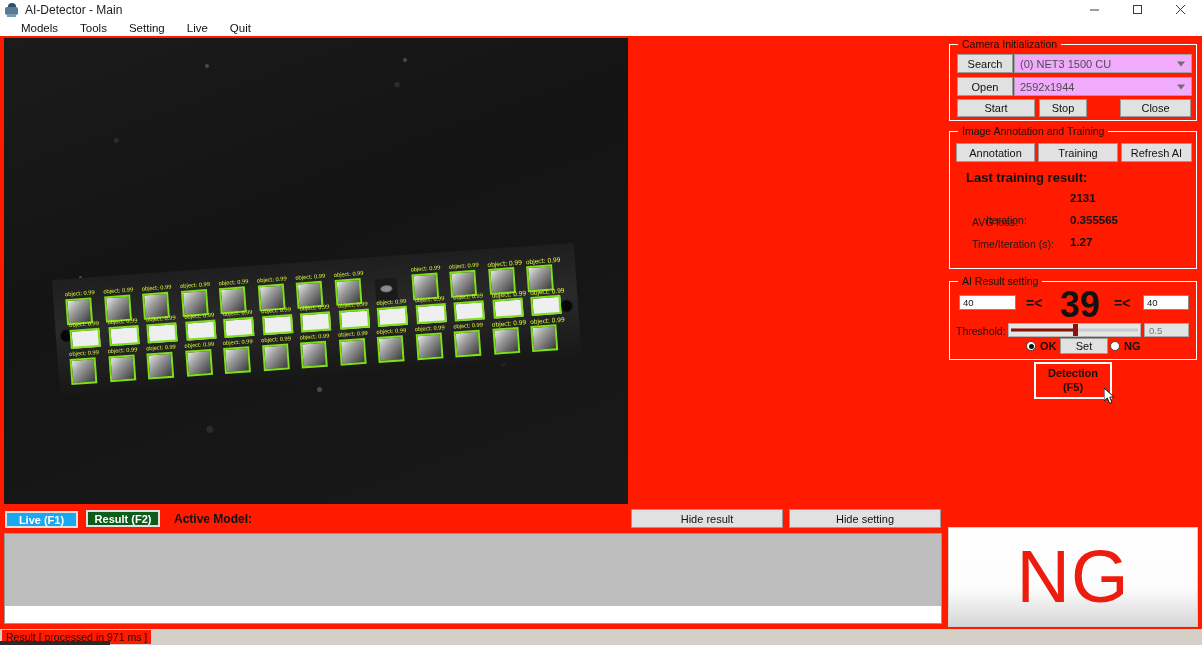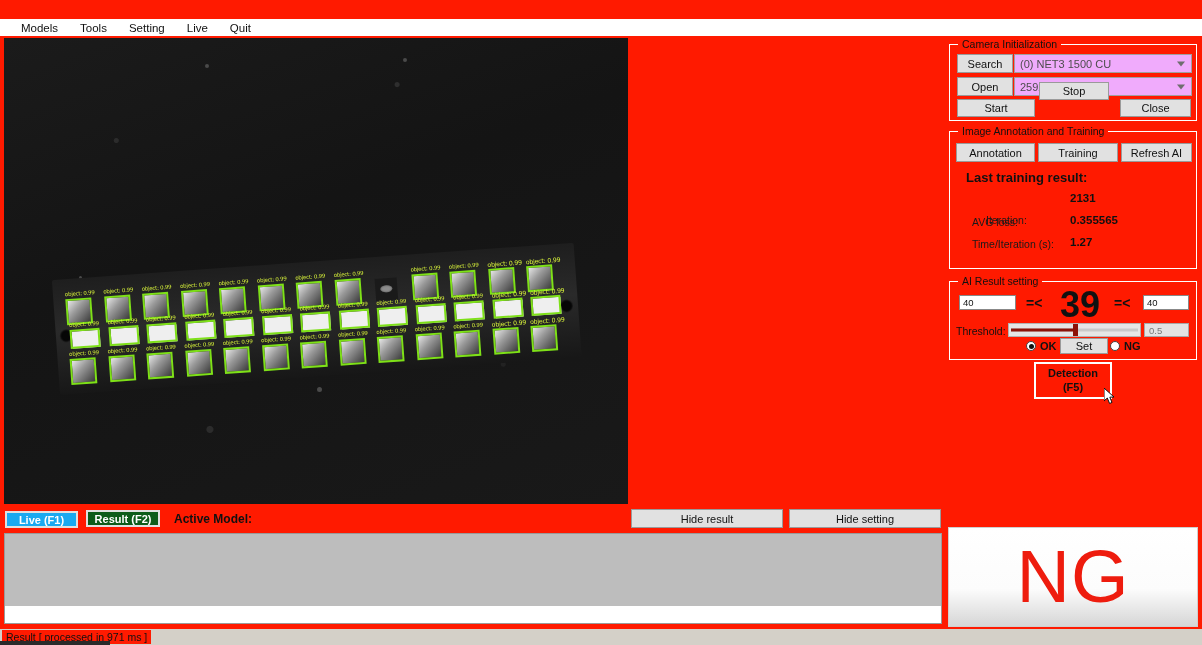--- a/index.html
+++ b/index.html
@@ -280,20 +280,46 @@
   .sb-corner {
     position: absolute; left: 0; top: 641px; width: 110px; height: 4px;
     background: #2a2a2a;
   }
 </style>
 </head>
 <body>
 
 <div id="app">
 
+  <div class="titlebar">
+    <div class="title-icon">
+      <div class="cam-lens"></div>
+        <div class="cam-body"></div>
+        <div class="cam-base"></div>
+    </div>
+    <span class="title-text">AI-Detector - Main</span>
+    <div class="win-controls">
+      <div class="win-btn">
+        <svg width="11" height="11" viewBox="0 0 11 11">
+            <line x1="1" y1="6" x2="10" y2="6" stroke="#3a3a3a" stroke-width="1"></line>
+          </svg>
+      </div>
+      <div class="win-btn">
+        <svg width="11" height="11" viewBox="0 0 11 11">
+            <rect x="1.5" y="1.5" width="8" height="8" fill="none" stroke="#3a3a3a" stroke-width="1"></rect>
+          </svg>
+      </div>
+      <div class="win-btn">
+        <svg width="11" height="11" viewBox="0 0 11 11">
+            <line x1="1" y1="1" x2="10" y2="10" stroke="#3a3a3a" stroke-width="1"></line>
+            <line x1="10" y1="1" x2="1" y2="10" stroke="#3a3a3a" stroke-width="1"></line>
+          </svg>
+      </div>
+    </div>
+  </div>
 
   <div class="menubar">
     <div class="menu-item">Models</div>
     <div class="menu-item">Tools</div>
     <div class="menu-item">Setting</div>
     <div class="menu-item">Live</div>
     <div class="menu-item">Quit</div>
   </div>
 
   <div class="image-area">
@@ -434,21 +460,21 @@
   <div class="combo" style="position:absolute;left:1014px;top:54px;width:178px;height:19px;">
     <span>(0) NET3 1500 CU</span>
     <span class="arrow"></span>
   </div>
   <div class="btn" style="position:absolute;left:957px;top:77px;width:56px;height:19px;">Open</div>
   <div class="combo" style="position:absolute;left:1014px;top:77px;width:178px;height:19px;">
     <span>2592x1944</span>
     <span class="arrow"></span>
   </div>
   <div class="btn" style="position:absolute;left:957px;top:99px;width:78px;height:18px;">Start</div>
-  <div class="btn" style="position:absolute;left:1039px;top:82px;width:70px;height:18px;">Stop</div>
+  <div class="btn" style="position:absolute;left:1039px;top:99px;width:48px;height:18px;">Stop</div>
   <div class="btn" style="position:absolute;left:1120px;top:99px;width:71px;height:18px;">Close</div>
 
   <div class="group grp-train">
     <span class="group-title">Image Annotation and Training</span>
     <div class="btn" style="position:absolute;left:6px;top:11px;width:79px;height:19px;">Annotation</div>
     <div class="btn" style="position:absolute;left:88px;top:11px;width:80px;height:19px;">Training</div>
     <div class="btn" style="position:absolute;left:171px;top:11px;width:71px;height:19px;">Refresh AI</div>
 
     <span class="res-head" style="left:16px;top:38px;">Last training result:</span>
     <span class="res-label" style="left:36px;top:62px;margin-top:20px;">Iteration:</span>

